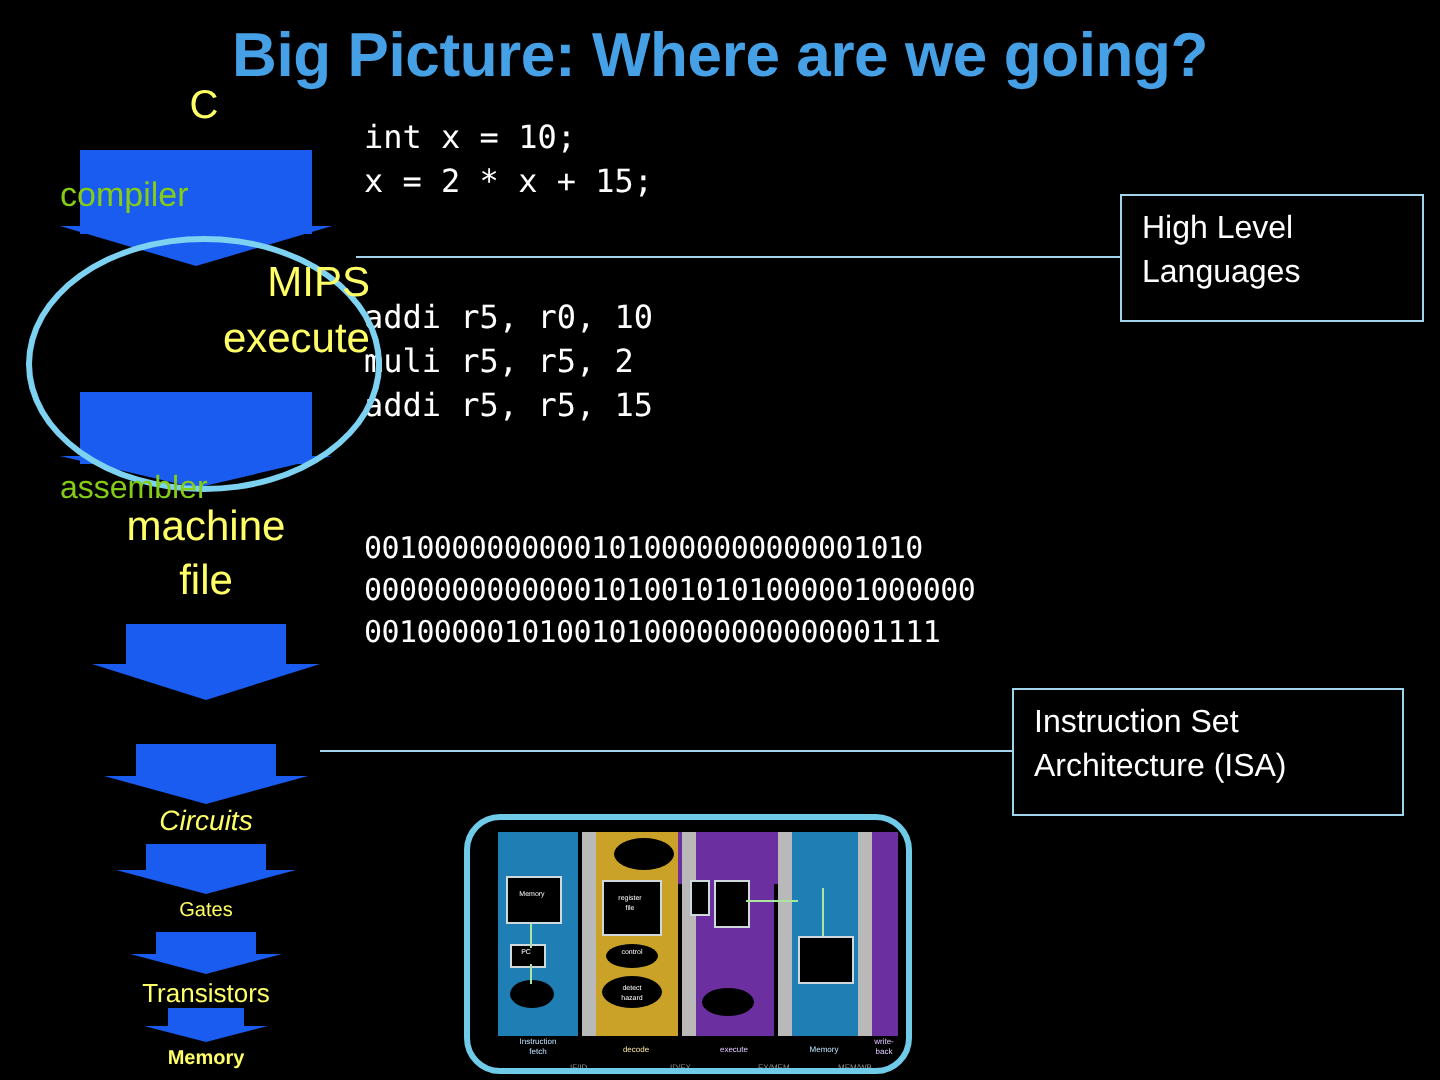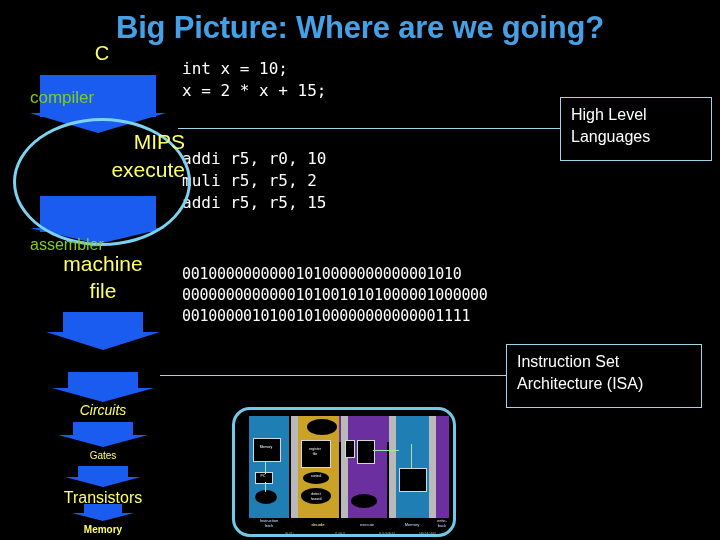--- a/index.html
+++ b/index.html
@@ -41,21 +41,21 @@
     color: #ffff66;
     text-align: center;
     font-family: "Liberation Sans", sans-serif;
     white-space: nowrap;
   }
   .lbl-c        { left: 62px;  top: 42px;  width: 80px; font-size: 20px; }
   .lbl-machine  { left: 28px;  top: 250px; width: 150px; font-size: 21px; line-height: 27px; text-align: center; }
   .lbl-cpu      { left: 38px;  top: 352px; width: 130px; font-size: 16px; }
   .lbl-circuits { left: 38px;  top: 402px; width: 130px; font-size: 14px; font-style: italic; }
   .lbl-gates    { left: 38px;  top: 450px; width: 130px; font-size: 10px; }
-  .lbl-trans    { left: 38px;  top: 489px; width: 130px; font-size: 16px; }
+  .lbl-trans    { left: 38px;  top: 489px; width: 130px; font-size: 13px; }
   .lbl-silicon  { left: 38px;  top: 524px; width: 130px; font-size: 10px; font-weight: bold;}
 
   
   .arrow {
     position: absolute;
   }
   .arrow .shaft {
     position: absolute;
     left: 50%;
     top: 0;

